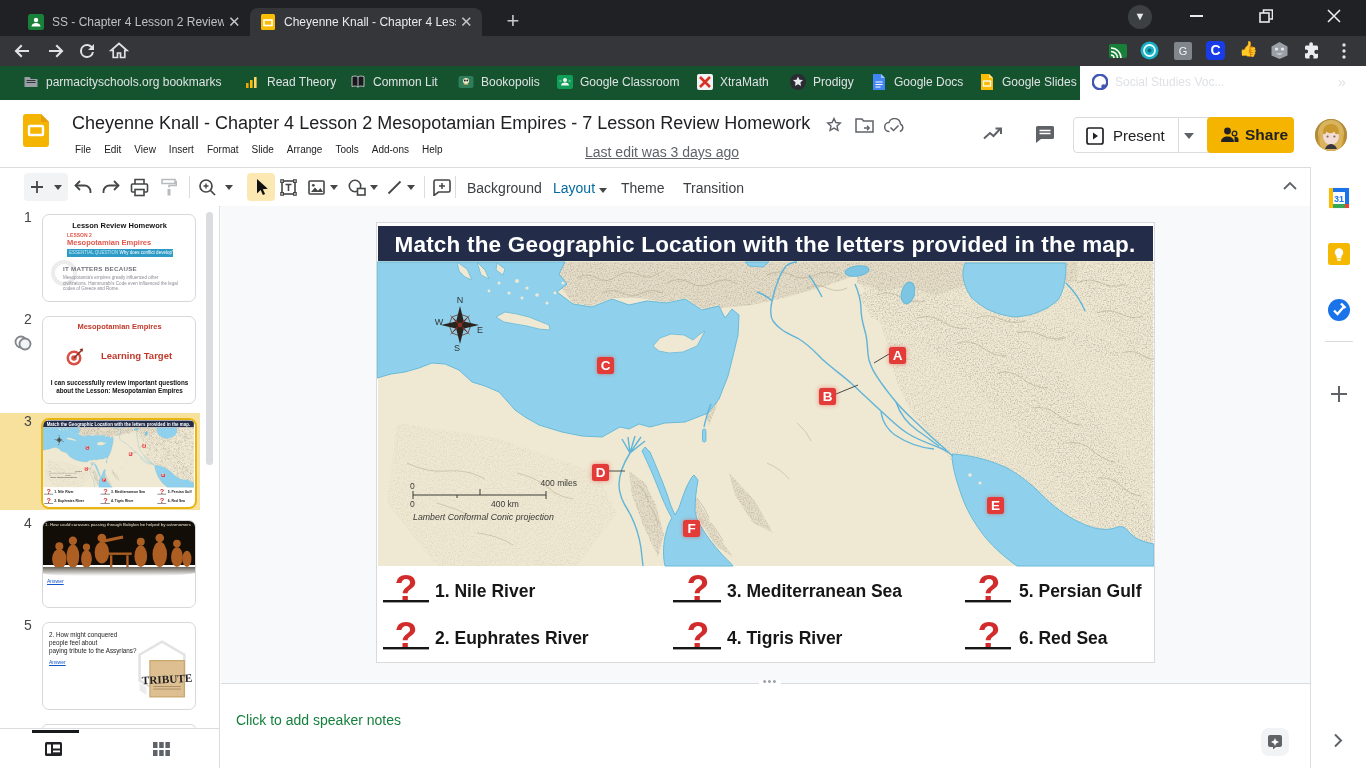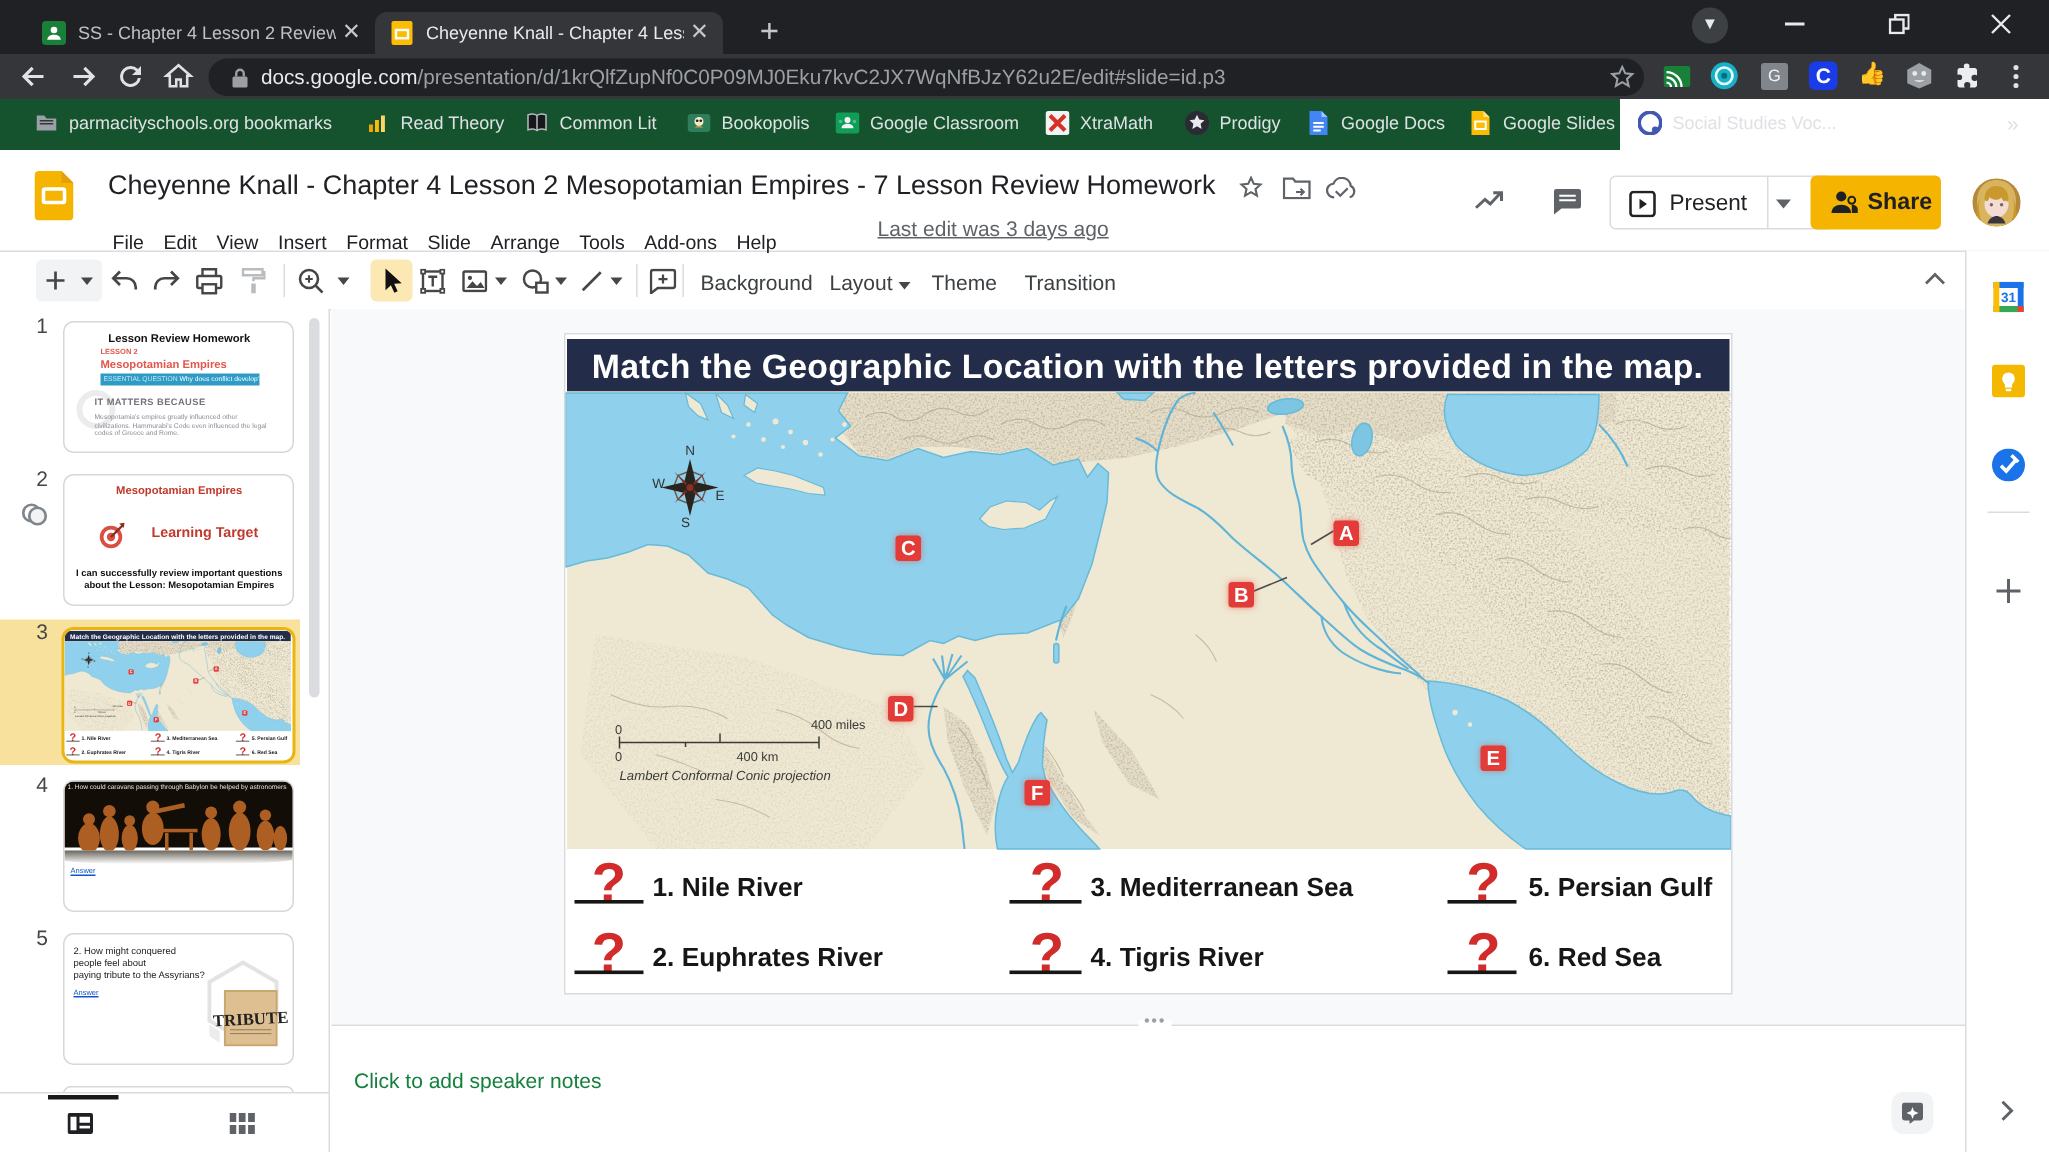--- a/index.html
+++ b/index.html
@@ -15,21 +15,21 @@
 .tabx{color:#c4c7cb;font-size:15px;margin:0 8px 0 4px;line-height:16px;}
 #toolbarrow{position:absolute;left:0;top:36px;width:1366px;height:30px;background:#35363a;}
 .navic{position:absolute;top:4px;color:#dee1e5;}
 #urlbar{position:absolute;left:139px;top:39px;width:957px;height:25px;background:#202124;border-radius:13px;color:#9aa0a6;font-size:13.8px;display:flex;align-items:center;overflow:hidden;}
 #bookmarks{position:absolute;left:0;top:66px;width:1080px;height:34px;background:#14532d;color:#dfe1e5;font-size:12px;}
 .bm{position:absolute;top:8px;display:flex;align-items:center;white-space:nowrap;}
 .bmic{width:16px;height:16px;margin-right:7px;flex:0 0 16px;}
 
 #appheader,#apptoolbar{position:absolute;left:0;top:0;width:0;height:0;overflow:visible;}
 #docktitle{position:absolute;left:72px;top:113px;font-size:18px;color:#202124;white-space:nowrap;}
-#menus{position:absolute;left:75px;top:144px;font-size:13px;color:#202124;white-space:nowrap;margin-top:10px;}
+#menus{position:absolute;left:75px;top:144px;font-size:10px;color:#202124;white-space:nowrap;}
 #menus span{margin-right:13px;}
 #lastedit{position:absolute;left:585px;top:144px;font-size:14px;color:#5f6368;text-decoration:underline;white-space:nowrap;}
 
 #filmstrip{position:absolute;left:0;top:206px;width:220px;height:522px;background:#fff;border-right:1px solid #dadce0;}
 #filmbottom{position:absolute;left:0;top:728px;width:220px;height:40px;background:#fff;border-top:1px solid #dadce0;border-right:1px solid #dadce0;}
 #canvas{position:absolute;left:221px;top:206px;width:1089px;height:562px;background:#f8f9fa;}
 #sidebar{position:absolute;left:1310px;top:167px;width:56px;height:601px;background:#fff;border-left:1px solid #dadce0;}
 #slide{position:absolute;left:377px;top:223px;width:777px;height:439px;background:#fff;box-shadow:0 0 0 1px #d9dadb;}
 #notesarea{position:absolute;left:221px;top:683px;width:1089px;height:85px;background:#fff;border-top:1px solid #dadce0;}
 #notesarea .hint{position:absolute;left:15px;top:28px;font-size:14px;color:#15803d;}
@@ -73,31 +73,20 @@
         <path d="M18 10H7.5l4-4L10 4.5 3.5 11l6.5 6.5 1.5-1.5-4-4H18z" fill="#dee1e5"></path>
       </svg>
     <svg class="navic" style="left:45px;" width="22" height="22" viewBox="0 0 22 22">
         <path d="M4 10h10.5l-4-4L12 4.5 18.5 11 12 17.5l-1.5-1.5 4-4H4z" fill="#dee1e5"></path>
       </svg>
     <svg class="navic" style="left:76px;" width="22" height="22" viewBox="0 0 22 22">
         <path d="M11 4a7 7 0 1 0 6.9 8h-2A5 5 0 1 1 11 6c1.4 0 2.7.6 3.6 1.5L12 10h6V4l-2 2A7 7 0 0 0 11 4z" fill="#dee1e5"></path>
       </svg>
     <svg class="navic" style="left:108px;" width="22" height="22" viewBox="0 0 22 22">
         <path d="M11 3.5L3 10.5h2.2v7h4.3v-4.5h3v4.5h4.3v-7H19z" fill="none" stroke="#dee1e5" stroke-width="1.7"></path>
-      </svg>
-  </div>
-  <div id="urlbar">
-    <svg style="margin-left:15px;" width="12" height="14" viewBox="0 0 12 14">
-        <rect x="1" y="6" width="10" height="7.4" rx="1" fill="#9aa0a6"></rect>
-        <path d="M3.5 6V4a2.5 2.5 0 0 1 5 0v2" fill="none" stroke="#9aa0a6" stroke-width="1.6"></path>
-      </svg>
-    <span style="margin-left:8px;color:#e8eaed;">docs.google.com</span>
-      <span>/presentation/d/1krQlfZupNf0C0P09MJ0Eku7kvC2JX7WqNfBJzY62u2E/edit#slide=id.p3</span>
-    <svg style="position:absolute;left:934px;top:4px;" width="17" height="17" viewBox="0 0 17 17">
-        <path d="M8.5 1.6l2 4.3 4.7.5-3.5 3.2 1 4.6-4.2-2.4-4.2 2.4 1-4.6L1.8 6.4l4.7-.5z" fill="none" stroke="#9aa0a6" stroke-width="1.4"></path>
       </svg>
   </div>
   <div id="chromeicons">
     <svg class="abs" style="left:1109px;top:42px;" width="18" height="18" viewBox="0 0 18 18">
         <rect x="0" y="2" width="18" height="14" rx="2" fill="#188038"></rect>
         <path d="M2 13a3 3 0 0 1 3 3M2 9.5A6.5 6.5 0 0 1 8.5 16M2 6A10 10 0 0 1 12 16" stroke="#fff" stroke-width="1.5" fill="none"></path>
       </svg>
     <circle></circle>
     <svg class="abs" style="left:1140px;top:41px;" width="19" height="19" viewBox="0 0 19 19">
         <circle cx="9.5" cy="9.5" r="9" fill="#17b0c4"></circle>
@@ -292,21 +281,21 @@
         <path d="M1.5 13.5L13.5 1.5" stroke="#444746" stroke-width="1.8"></path>
       </svg>
     <div class="abs" style="left:407px;top:185px;width:0;height:0;border-left:4px solid transparent;border-right:4px solid transparent;border-top:5px solid #444746;"></div>
     <div class="abs" style="left:424px;top:176px;width:1px;height:22px;background:#dadce0;"></div>
     <svg class="abs" style="left:433px;top:179px;" width="18" height="17" viewBox="0 0 18 17">
         <path d="M1 2.5A1.5 1.5 0 0 1 2.5 1h13A1.5 1.5 0 0 1 17 2.5v9a1.5 1.5 0 0 1-1.5 1.5H5.5L1 16.5z" fill="none" stroke="#444746" stroke-width="1.6"></path>
         <path d="M9 4v6M6 7h6" stroke="#444746" stroke-width="1.5"></path>
       </svg>
     <div class="abs" style="left:455px;top:176px;width:1px;height:22px;background:#dadce0;"></div>
     <div class="abs" style="left:467px;top:180px;font-size:14px;color:#3c4043;">Background</div>
-    <div class="abs" style="left:553px;top:180px;font-size:14px;color:#404040;">Layout</div>
+    <div class="abs" style="left:553px;top:180px;font-size:14px;color:#0369a1;">Layout</div>
     <div class="abs" style="left:599px;top:188px;width:0;height:0;border-left:4px solid transparent;border-right:4px solid transparent;border-top:5px solid #444746;"></div>
     <div class="abs" style="left:621px;top:180px;font-size:14px;color:#3c4043;text-align:right;">Theme</div>
     <div class="abs" style="left:683px;top:180px;font-size:14px;color:#3c4043;">Transition</div>
     <svg class="abs" style="left:1283px;top:181px;" width="14" height="9" viewBox="0 0 14 9">
         <path d="M1 8l6-6 6 6" fill="none" stroke="#5f6368" stroke-width="1.8"></path>
       </svg>
   </div>
   <div id="canvas"></div>
   <div id="filmstrip">
     <div class="thumbnum" style="top:3px;">1</div>

